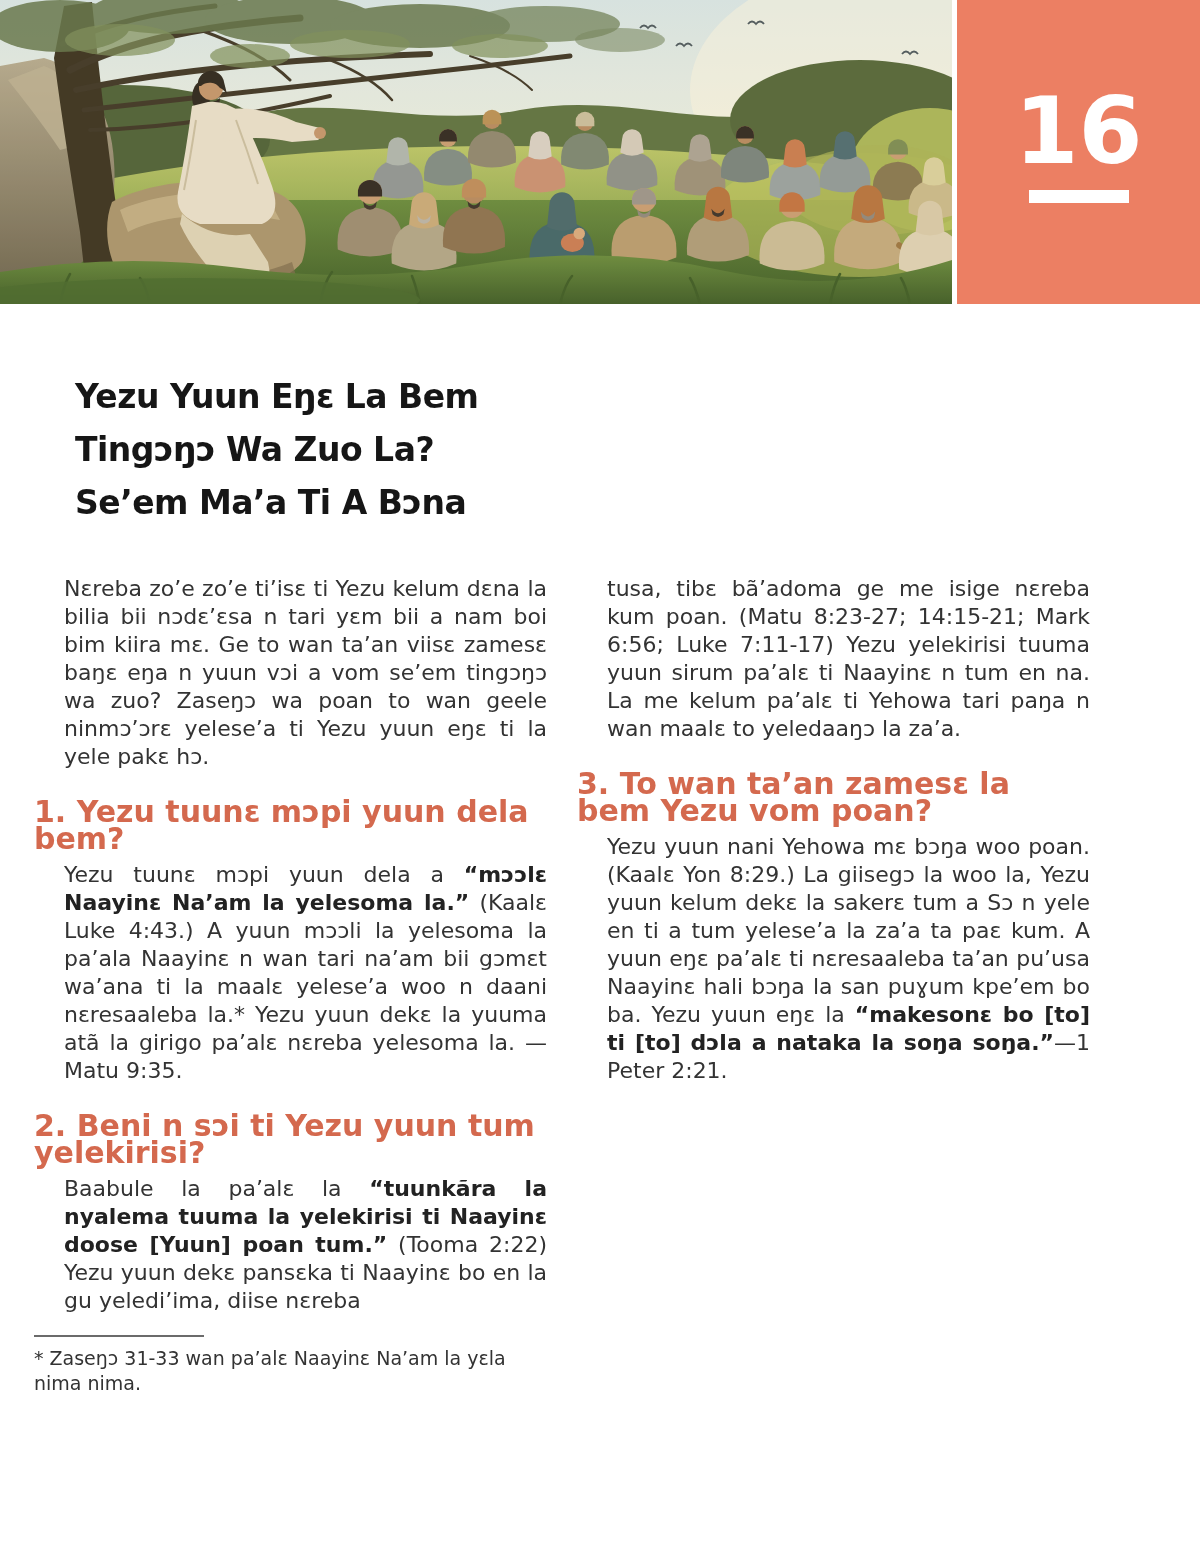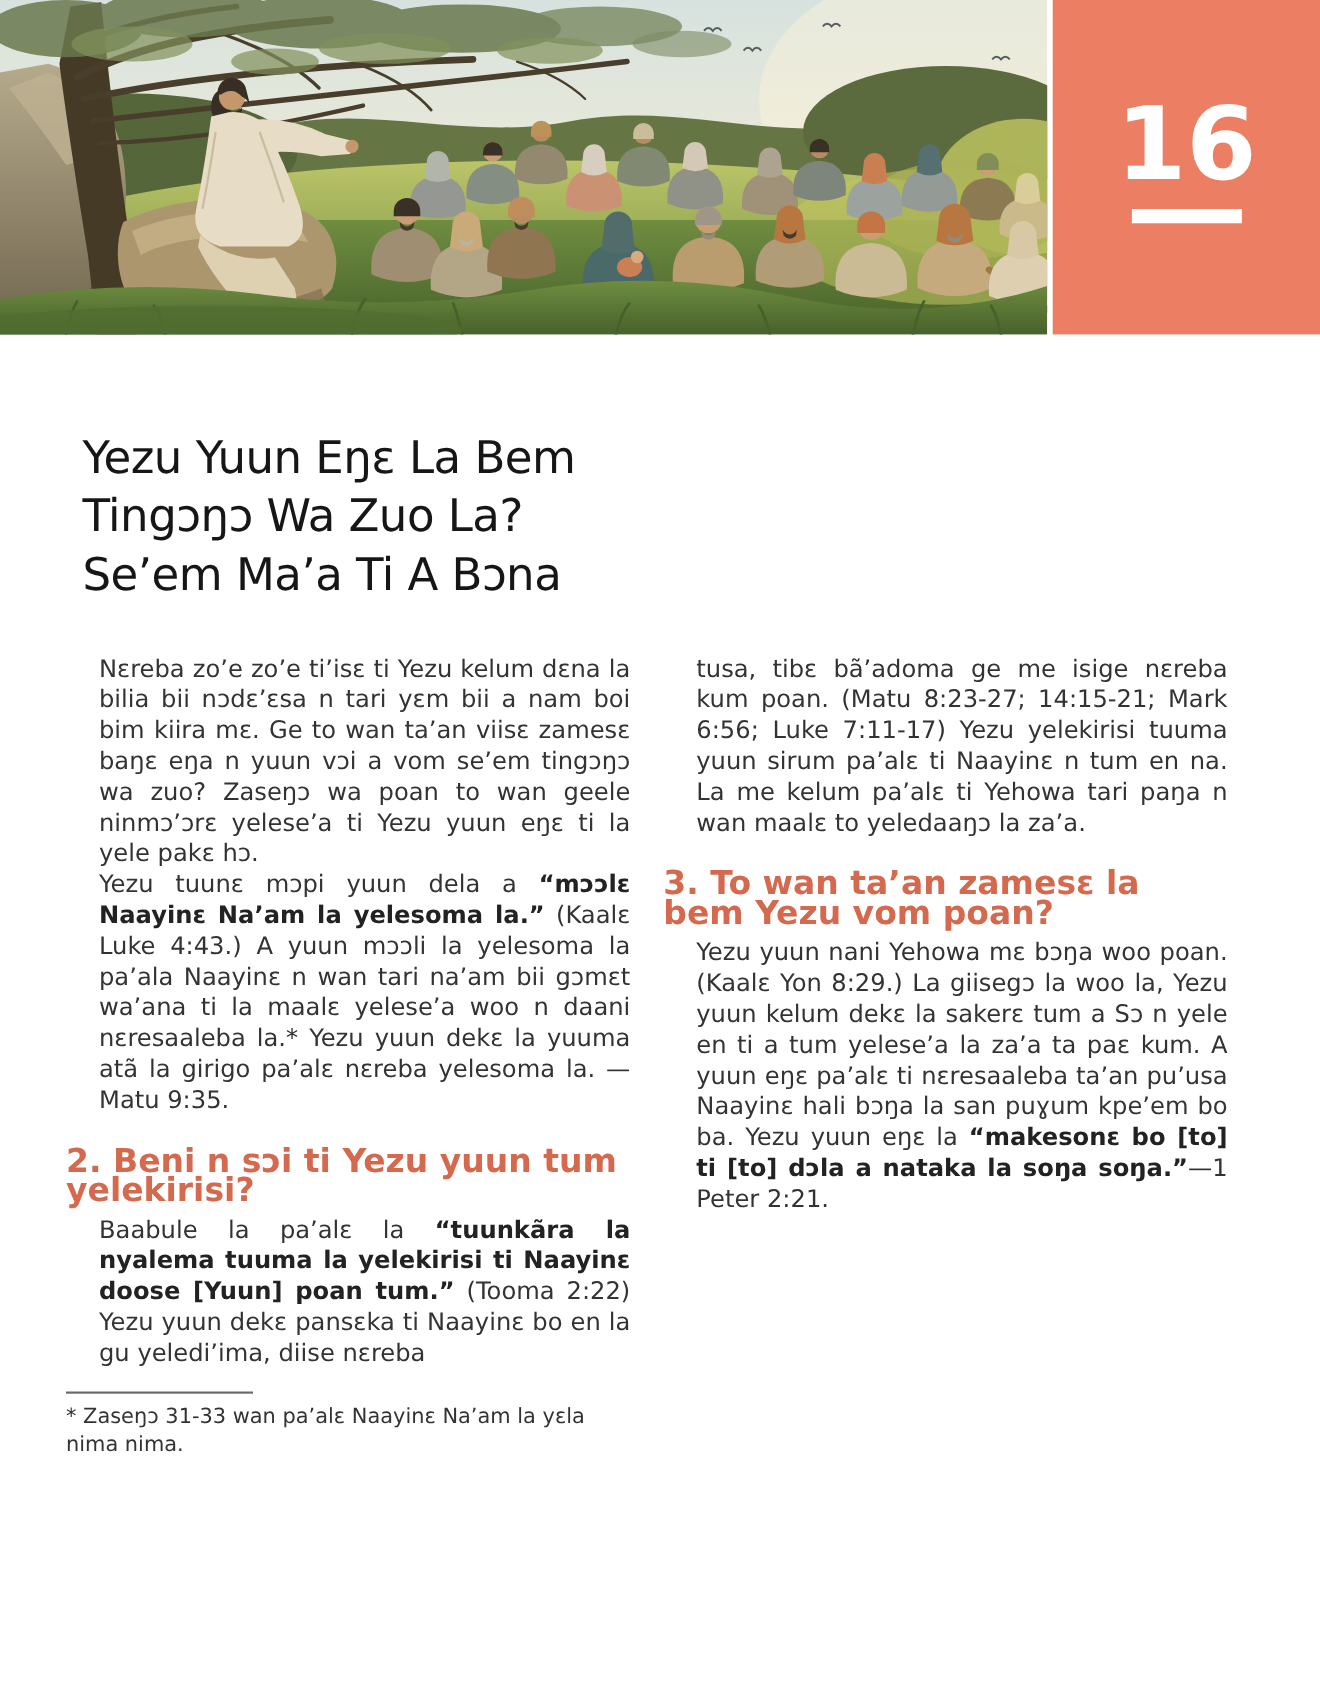--- a/index.html
+++ b/index.html
@@ -17,27 +17,27 @@
     margin-left:5px;flex:1;background:var(--accent,#ec7f63);
     display:flex;flex-direction:column;align-items:center;
   }
   .chapter-number{
     color:#fff;font-weight:700;font-size:92px;line-height:1;
     margin-top:86px;letter-spacing:0;
   }
   .chapter-rule{width:100px;height:13px;background:#ffffff;margin-top:12px;}
   
   h1.title{
-    margin:86px 0 0 75px;
-    font-size:41px;line-height:53px;letter-spacing:-.5px;
-    font-weight:400;color:#161616;
+    margin:66px 0 0 75px;
+    font-size:33px;line-height:53px;letter-spacing:-.5px;
+    font-weight:700;color:#161616;
   }
   h1.title span{display:block;}
   
-  .content{display:flex;gap:30px;padding:0 60px;margin-top:46px;}
+  .content{display:flex;gap:30px;padding:0 34px;margin-top:46px;}
   .col{width:513px;font-size:22px;line-height:28px;color:var(--body,#333);}
   .para{margin:0 0 0 30px;text-align:justify;}
   .para b{font-weight:700;color:#222;}
   h3.q{
     font-size:30px;line-height:27px;font-weight:700;
     color:var(--heading,#d4694e);
     margin:27px 0 9px 0;
   }
   h3.q:first-child{margin-top:0;}
   .intro{margin-bottom:0;}
@@ -295,20 +295,21 @@
     <span>Yezu Yuun Eŋɛ La Bem</span>
     <span>Tingɔŋɔ Wa Zuo La?</span>
     <span>Se’em Ma’a Ti A Bɔna</span>
   </h1>
 
   <div class="content">
 
     <div class="col">
       <p class="para intro">Nɛreba zo’e zo’e ti’isɛ ti Yezu kelum dɛna la bilia bii nɔdɛ’ɛsa n tari yɛm bii a nam boi bim kiira mɛ. Ge to wan ta’an viisɛ zamesɛ baŋɛ eŋa n yuun vɔi a vom se’em tingɔŋɔ wa zuo? Zaseŋɔ wa poan to wan geele ninmɔ’ɔrɛ yelese’a ti Yezu yuun eŋɛ ti la yele pakɛ hɔ.</p>
 
+      <h3 class="q">1. Yezu tuunɛ mɔpi yuun dela bem?</h3>
       <p class="para"><span>Yezu tuunɛ mɔpi yuun dela a </span><b>“mɔɔlɛ Naayinɛ Na’am la yelesoma la.”</b><span> (Kaalɛ Luke 4:43.) A yuun mɔɔli la yelesoma la pa’ala Naayinɛ n wan tari na’am bii gɔmɛt wa’ana ti la maalɛ yelese’a woo n daani nɛresaaleba la.* Yezu yuun dekɛ la yuuma atã la girigo pa’alɛ nɛreba yelesoma la. —Matu 9:35.</span></p>
 
       <h3 class="q">2. Beni n sɔi ti Yezu yuun tum yelekirisi?</h3>
       <p class="para"><span>Baabule la pa’alɛ la </span><b>“tuunkãra la nyalema tuuma la yelekirisi ti Naayinɛ doose [Yuun] poan tum.”</b><span> (Tooma 2:22) Yezu yuun dekɛ pansɛka ti Naayinɛ bo en la gu yeledi’ima, diise nɛreba</span></p>
 
       <div class="footnote">
         <div class="fn-rule"></div>
         <p class="fn-text">* Zaseŋɔ 31-33 wan pa’alɛ Naayinɛ Na’am la yɛla nima nima.</p>
       </div>
     </div>

